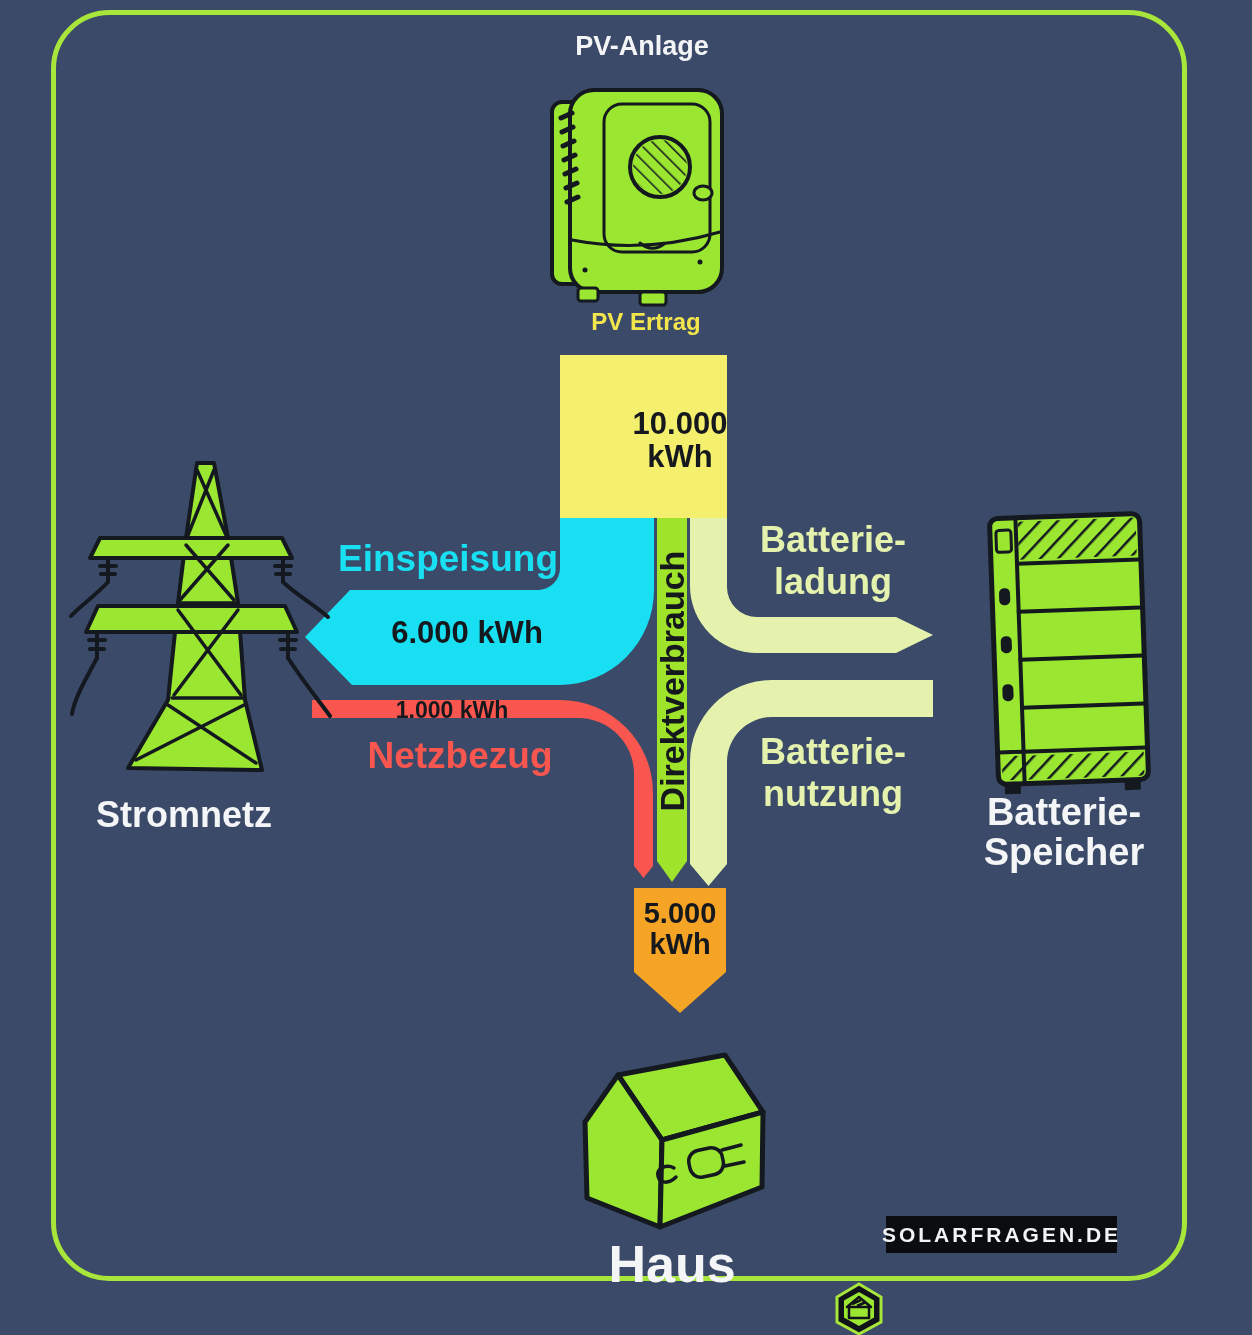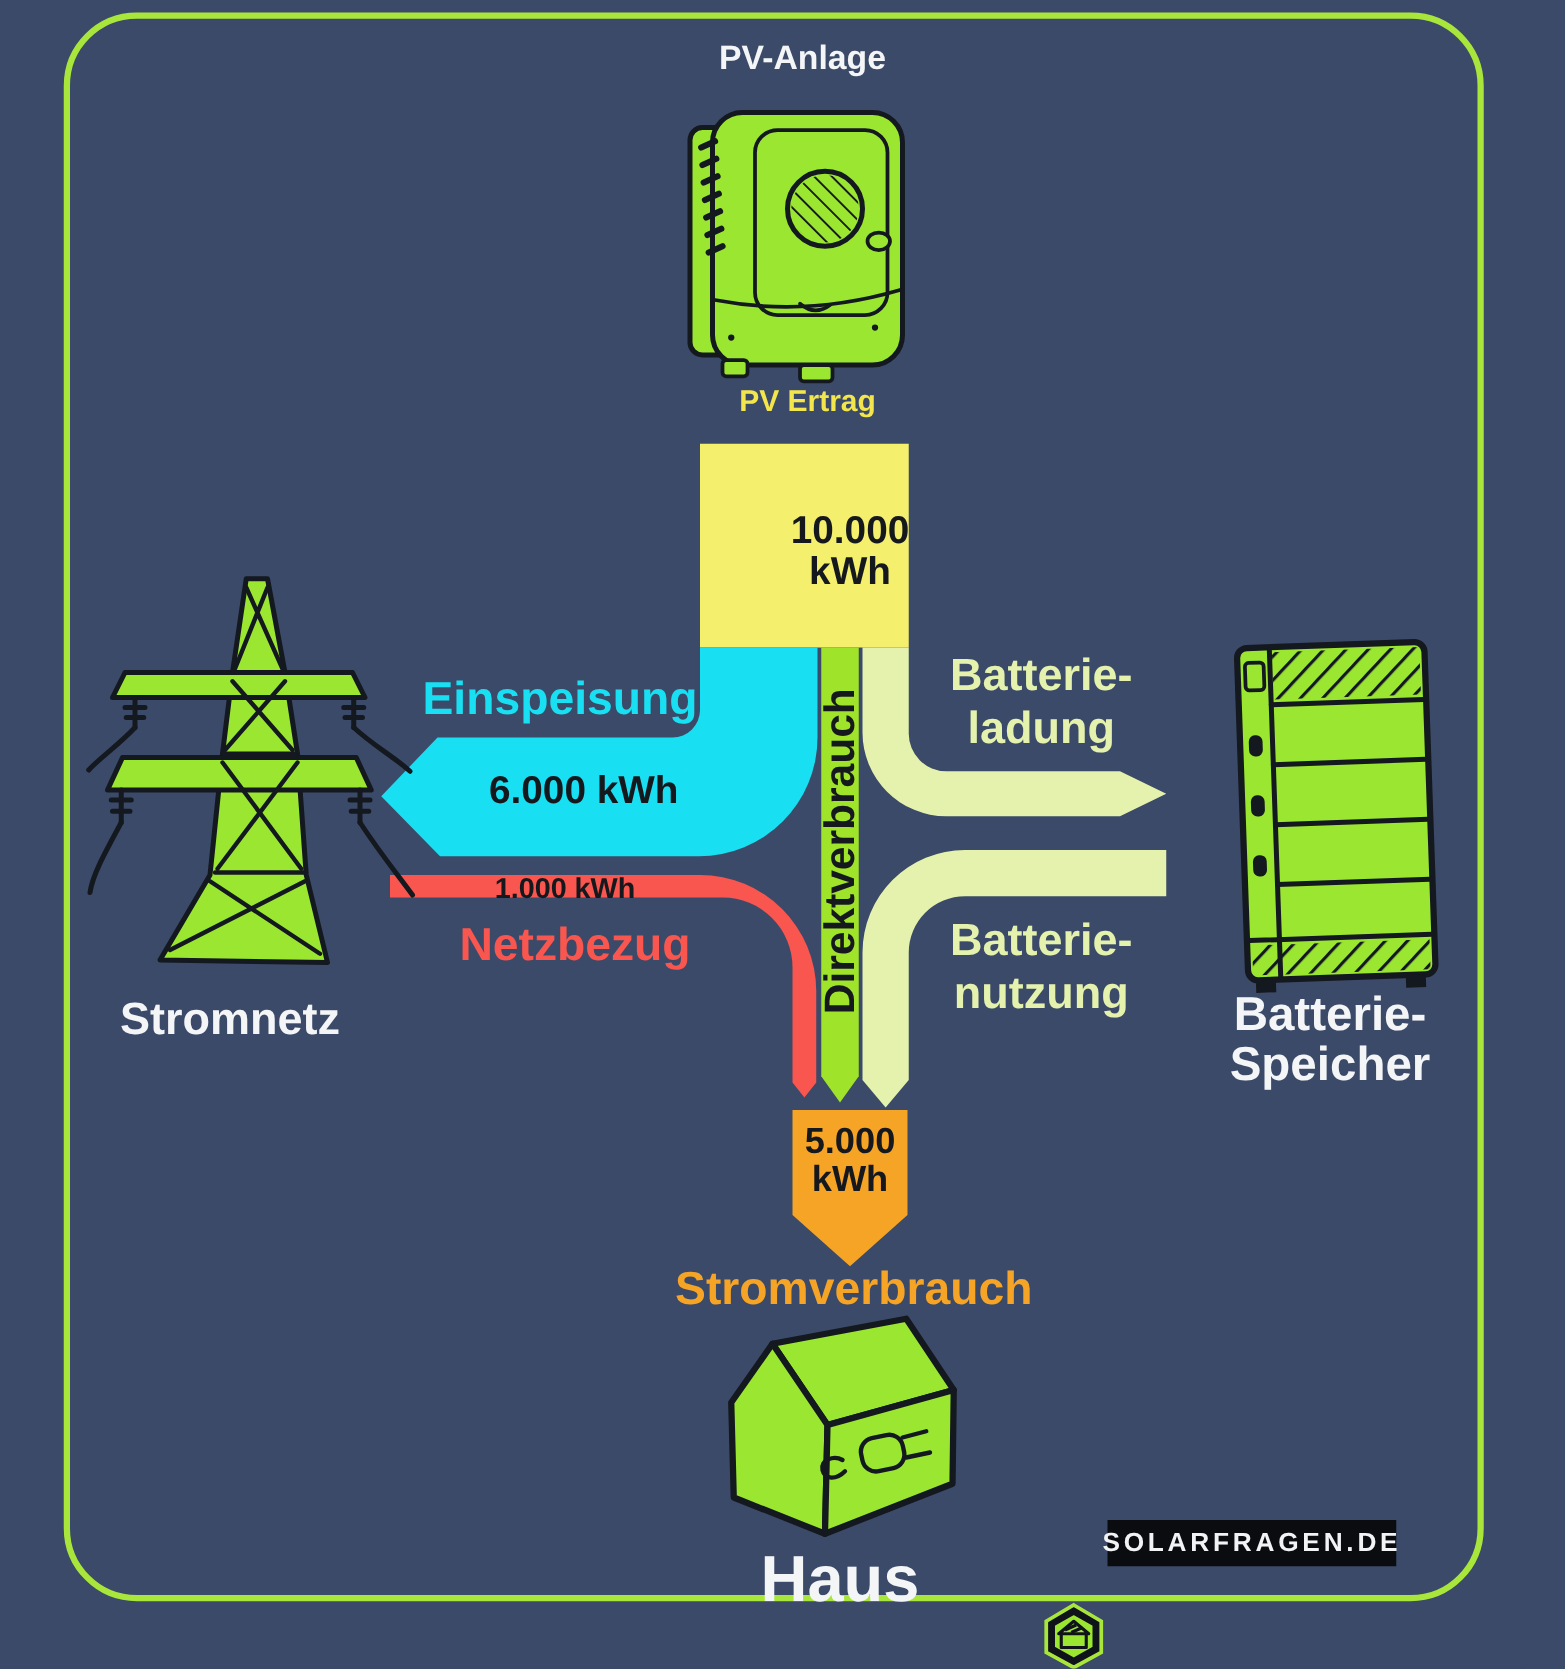--- a/index.html
+++ b/index.html
@@ -182,21 +182,20 @@
   <div class="label lbl-batt" style="left:833px;top:773px;">
     <div>Batterie-</div>
     <div>nutzung</div>
   </div>
 
   <div class="label black val-5000" style="left:680px;top:929px;">
     <div>5.000</div>
     <div>kWh</div>
   </div>
 
-  <div class="label lbl-stromverbrauch" style="left:683px;top:1031px;">Stromverbrauch</div>
 
   <div class="label white lbl-stromnetz" style="left:184px;top:815px;">Stromnetz</div>
 
   <div class="label white lbl-speicher" style="left:1064px;top:832px;">
     <div>Batterie-</div>
     <div>Speicher</div>
   </div>
 
   <div class="label white lbl-haus" style="left:672px;top:1264px;">Haus</div>
 

